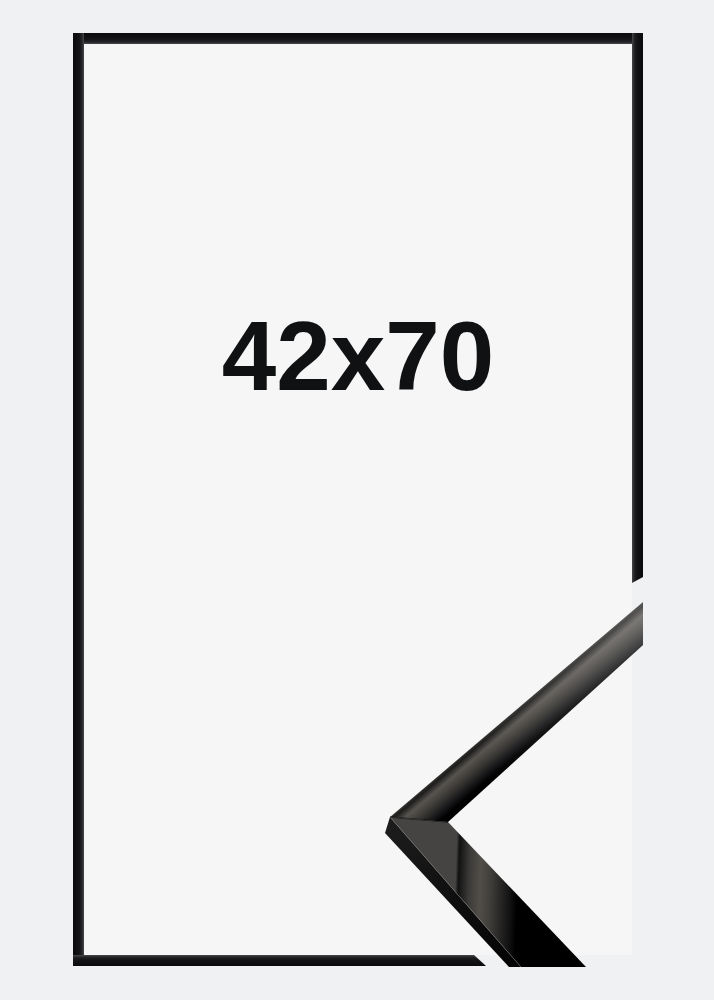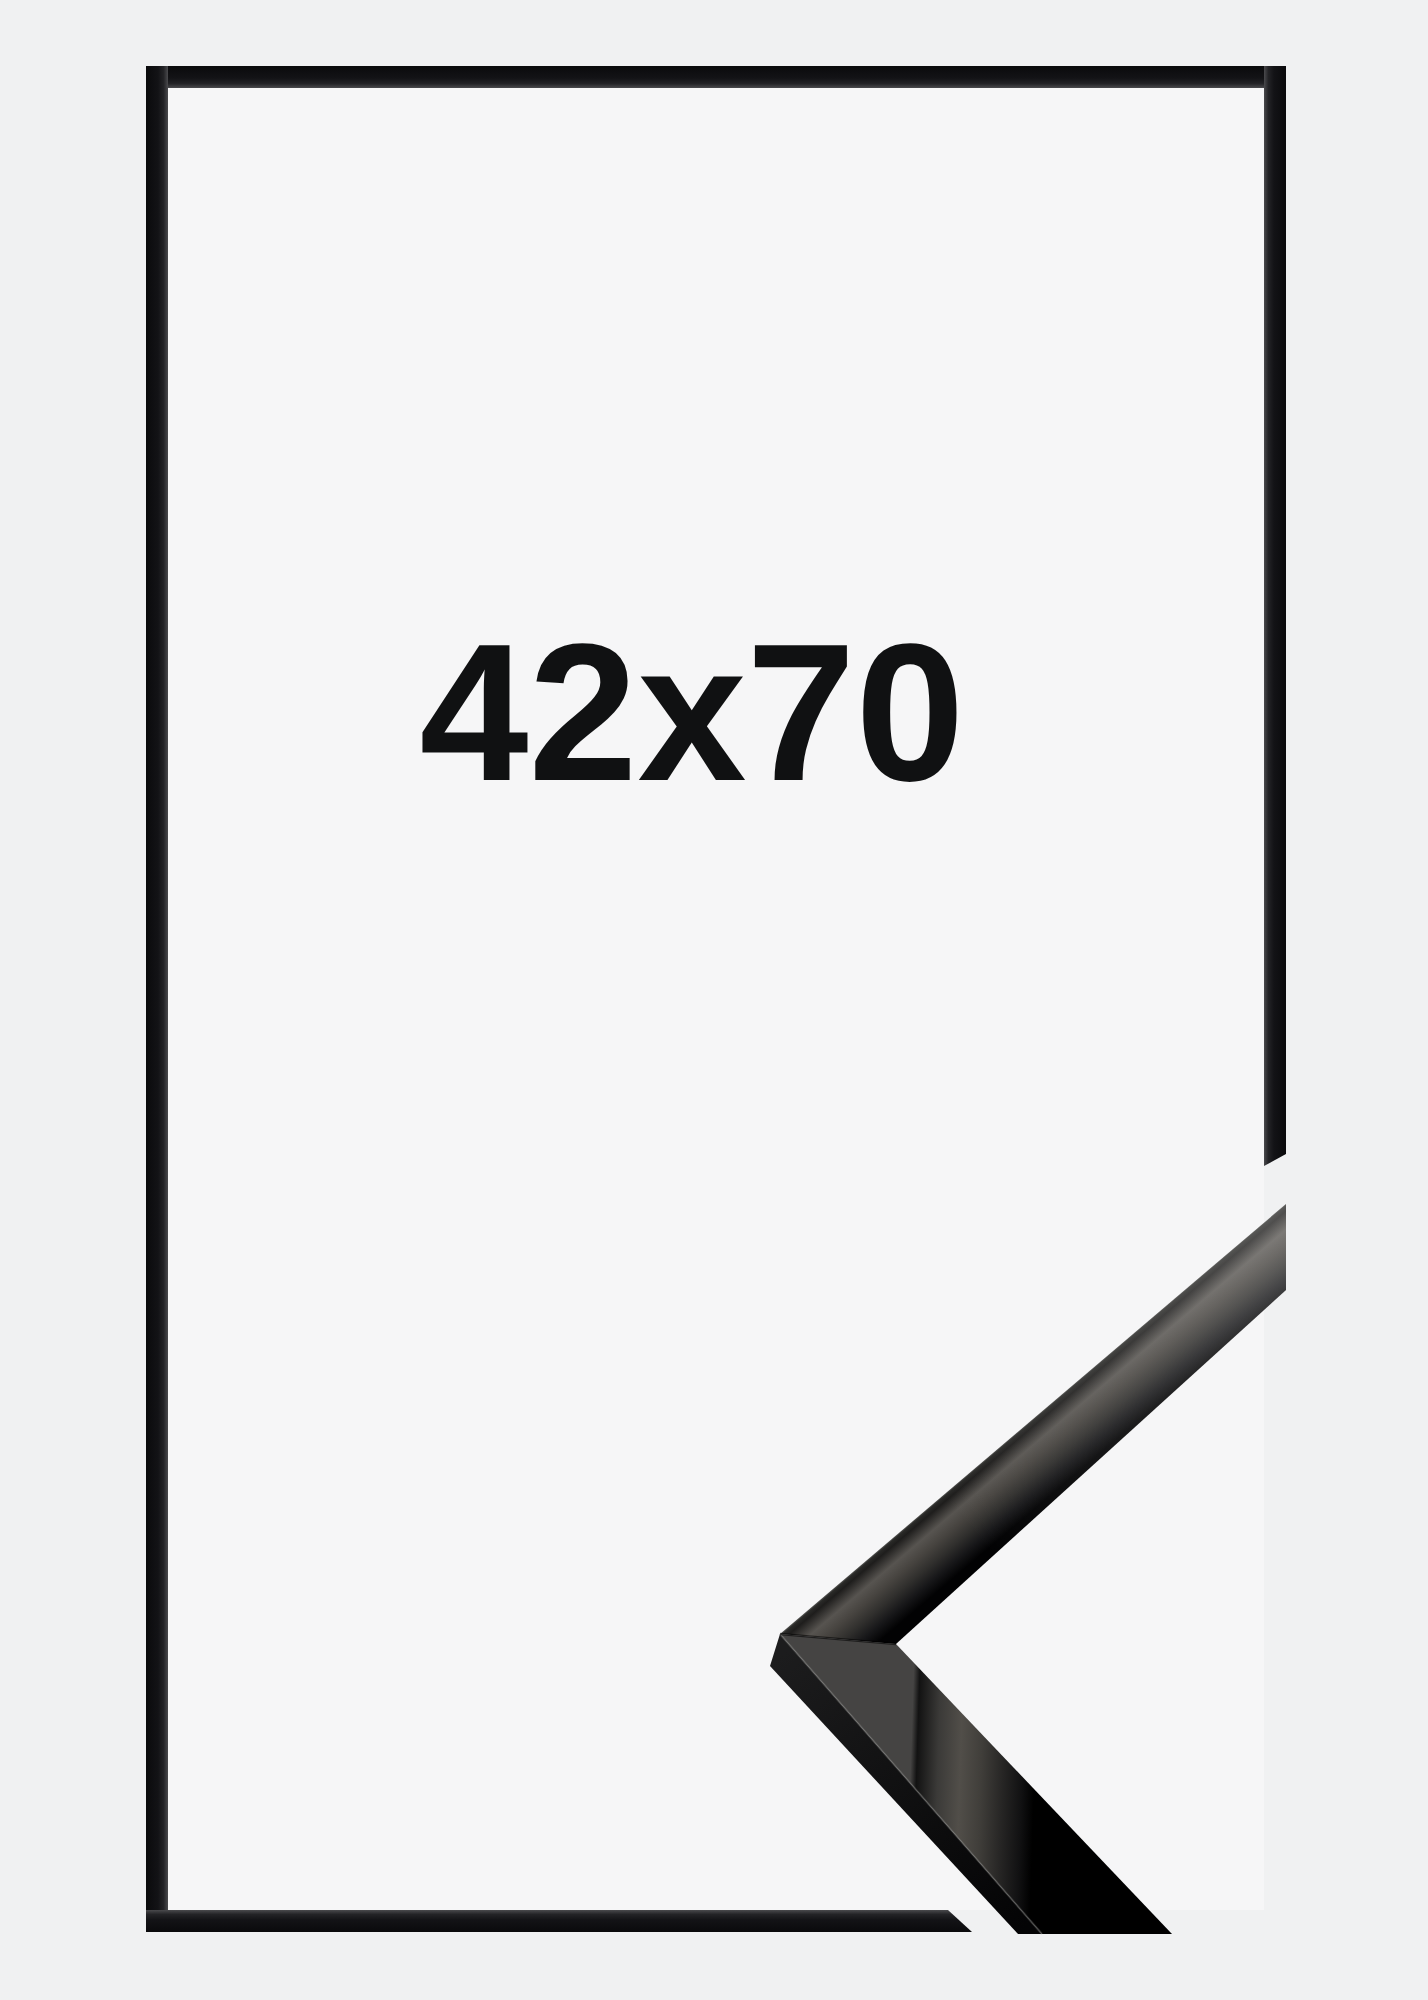--- a/index.html
+++ b/index.html
@@ -39,21 +39,21 @@
     
     clip-path: polygon(0 0, 100% 0, 100% calc(100% - 6px), 0 100%);
   }
   .bar-bottom {
     left: 73px; top: 955px; width: 413px; height: 11px;
     background: linear-gradient(0deg, #0a0a0c 0%, #131316 55%, #232326 80%, #4a4a4d 100%);
     clip-path: polygon(0 0, calc(100% - 12px) 0, 100% 100%, 0 100%);
   }
   .size-label {
     position: absolute;
-    left: 61px; top: 307px; width: 570px;
+    left: 73px; top: 307px; width: 570px;
     text-align: center;
     font-size: 98px;
     font-weight: 700;
     line-height: 1;
     letter-spacing: 0px;
     color: #101112;
     z-index: 2;
     user-select: none;
   }
   .corner-sample {

